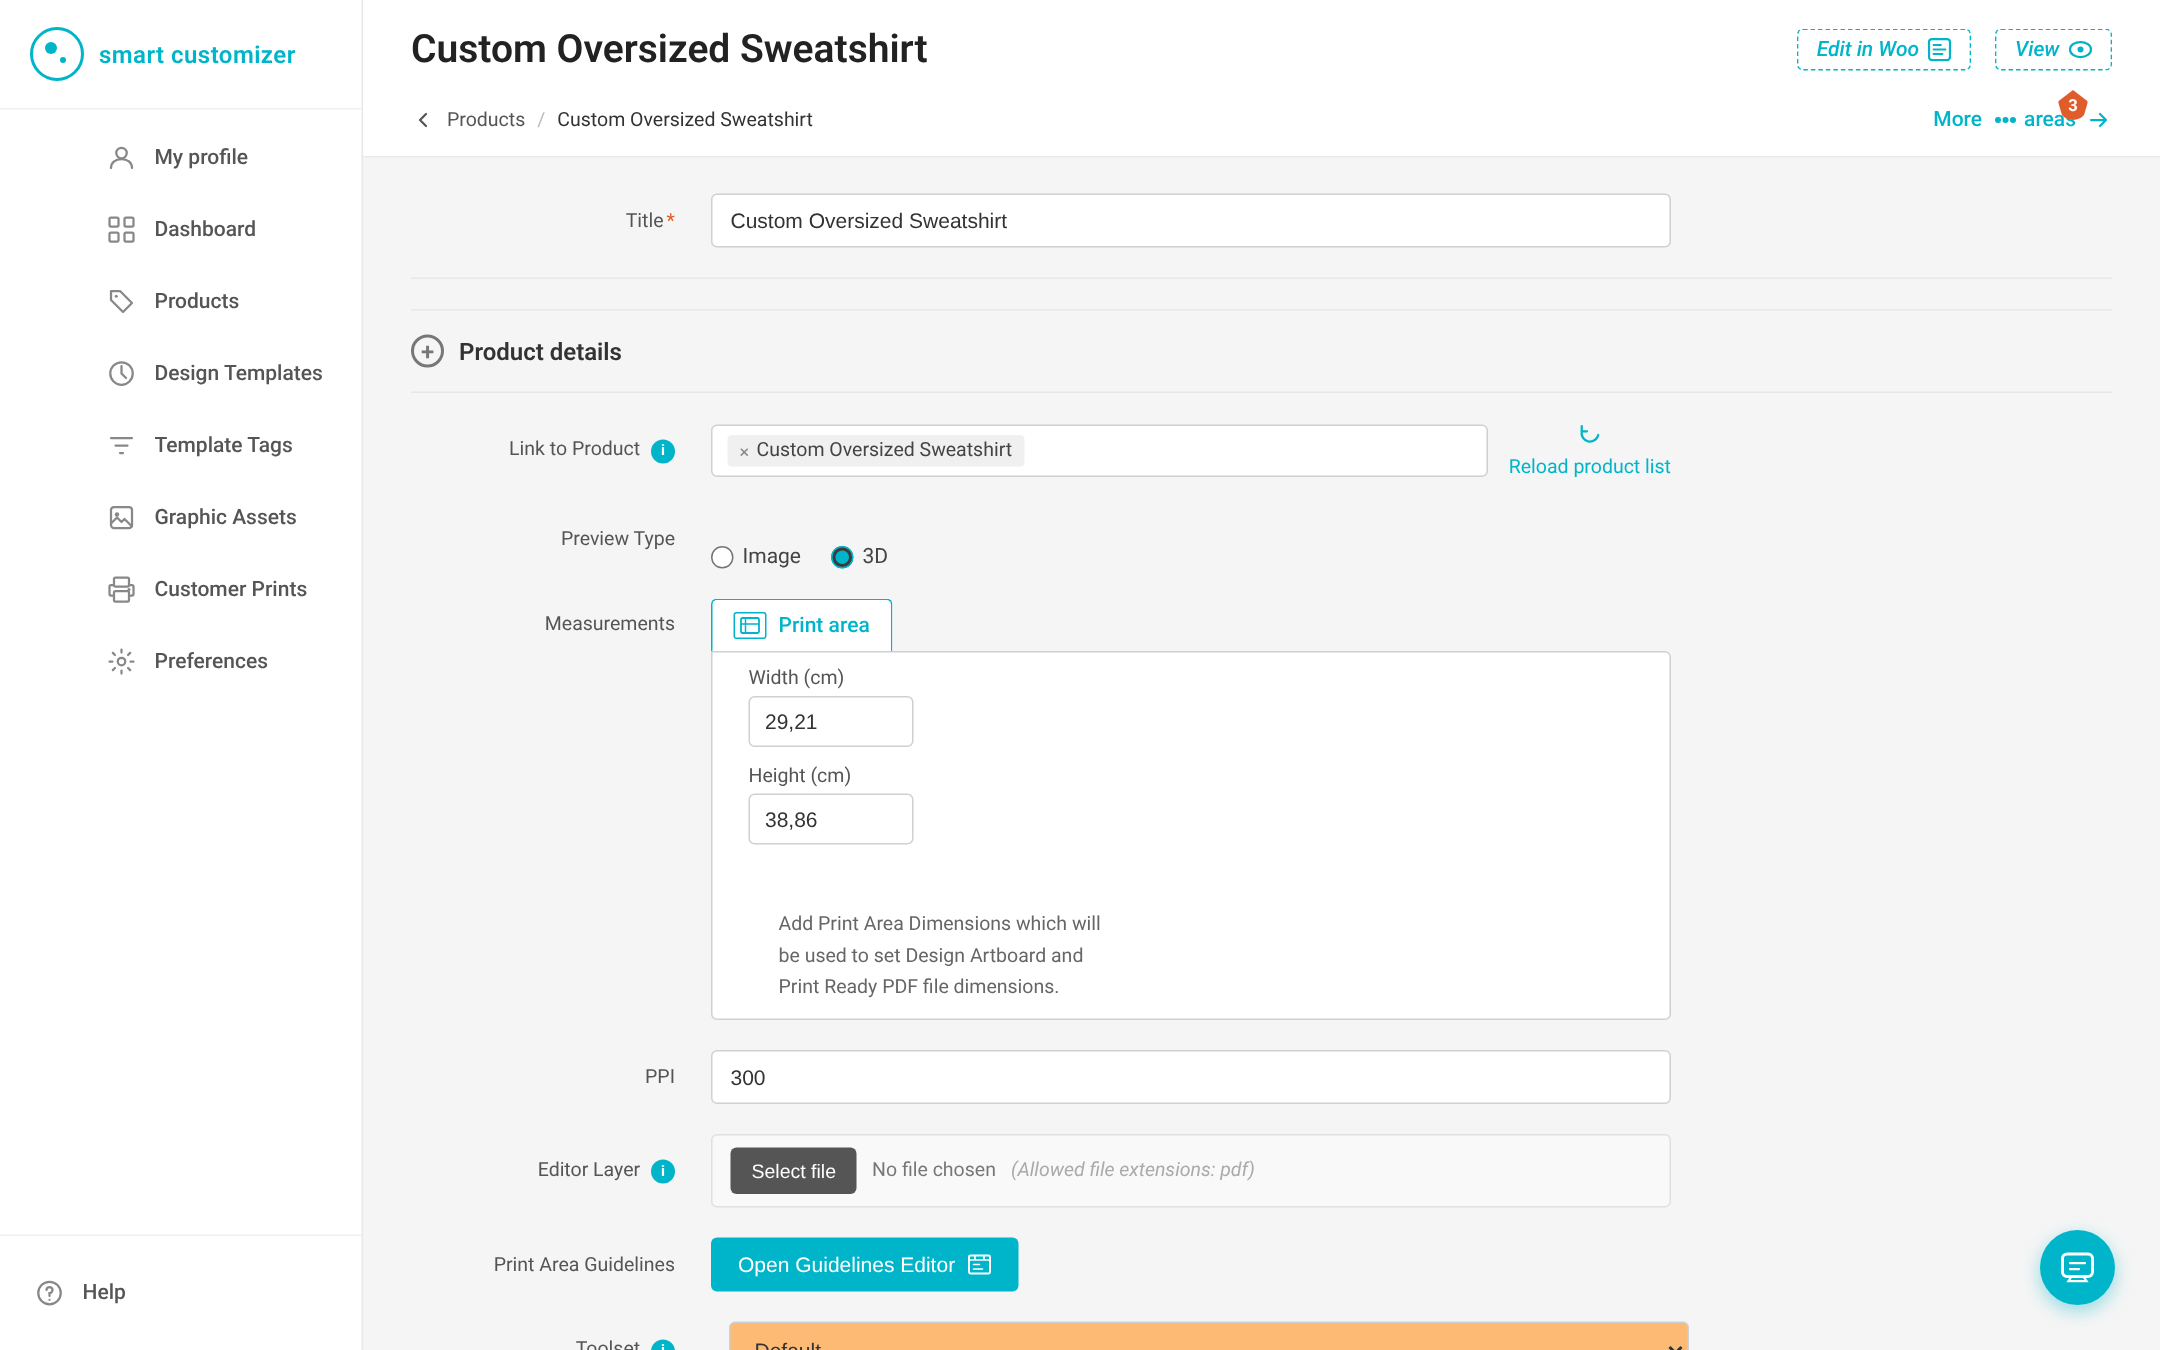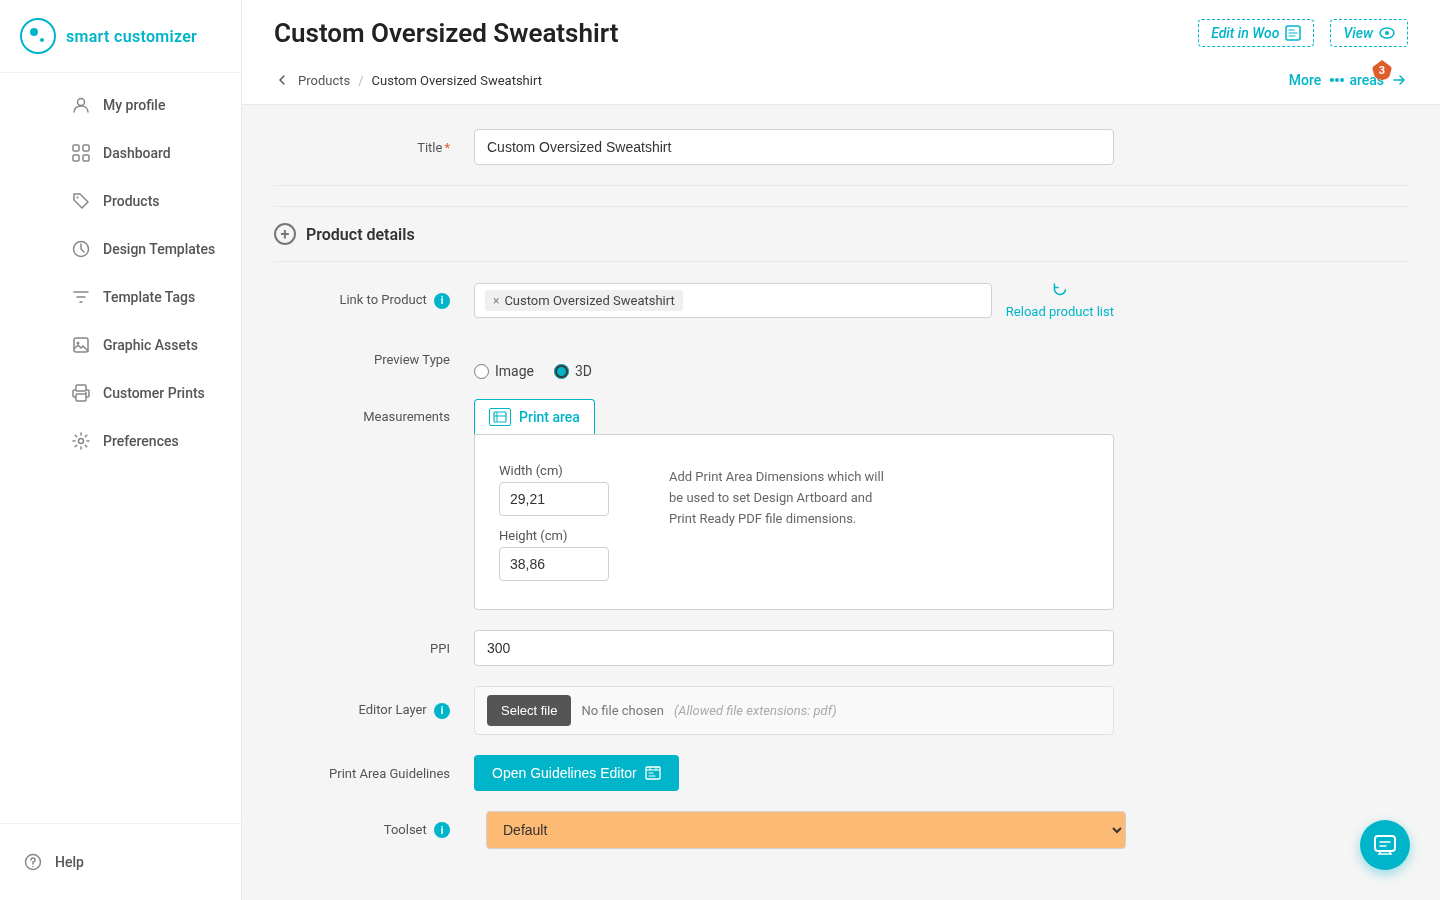--- a/index.html
+++ b/index.html
@@ -294,25 +294,26 @@
       height: 18px;
       border: 1.5px solid #00b5c9;
       border-radius: 2px;
       display: flex;
       align-items: center;
       justify-content: center;
     }
     .measurement-box {
       border: 1px solid #d0d0d0;
       border-radius: 0 4px 4px 4px;
-      padding: 28px 24px;
+      padding: 10px 24px;
       background: #fff;
       display: flex;
       gap: 40px;
       align-items: flex-start;
+      flex-direction: column;
     }
     .dim-group {
       display: flex;
       flex-direction: column;
       gap: 12px;
     }
     .dim-label { font-size: 13px; color: #555; margin-bottom: 4px; }
     .dim-input {
       border: 1px solid #d0d0d0;
       border-radius: 4px;

